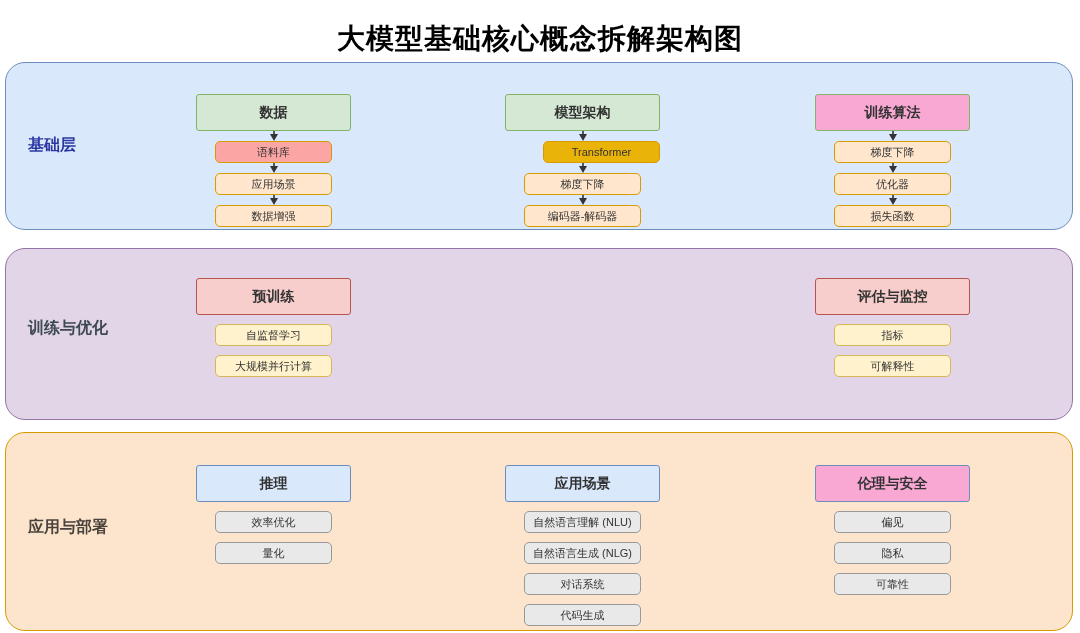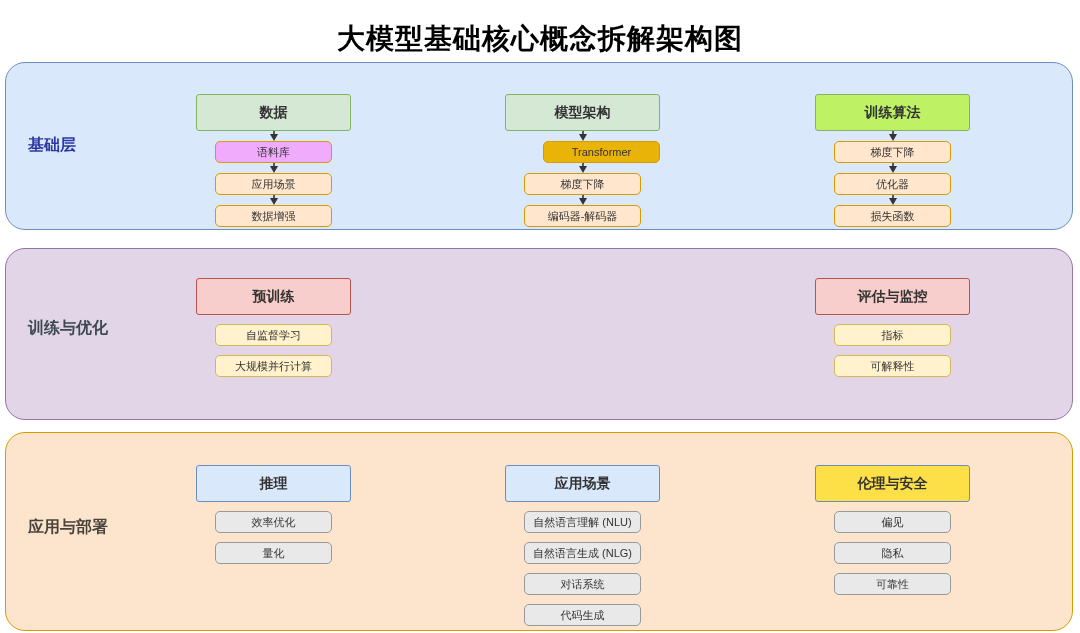--- a/index.html
+++ b/index.html
@@ -58,21 +58,21 @@
     <div class="layer layer-0" style="background: rgb(218, 232, 252); border-color: rgb(108, 142, 191);">
       <div class="layer-label" style="color: rgb(43, 54, 160);">基础层</div>
       <div class="col col-0 has-arrows">
         <div class="hdr" style="background: rgb(213, 232, 212); border-color: rgb(130, 179, 102);">数据</div>
         <div class="arrow">
           <svg width="12" height="10" viewBox="0 0 12 10">
             <line x1="6" y1="0" x2="6" y2="4" stroke="#333333" stroke-width="1.6"></line>
             <path d="M2,3 L10,3 L6,10 Z" fill="#333333"></path>
           </svg>
         </div>
-        <div class="item" style="background: #f0abfc; border-color: rgb(215, 155, 0); color: rgb(51, 51, 51);">语料库</div>
+        <div class="item" style="background: #fca5a5; border-color: rgb(215, 155, 0); color: rgb(51, 51, 51);">语料库</div>
         <div class="arrow">
           <svg width="12" height="10" viewBox="0 0 12 10">
             <line x1="6" y1="0" x2="6" y2="4" stroke="#333333" stroke-width="1.6"></line>
             <path d="M2,3 L10,3 L6,10 Z" fill="#333333"></path>
           </svg>
         </div>
         <div class="item" style="background: rgb(255, 230, 204); border-color: rgb(215, 155, 0); color: rgb(51, 51, 51);">应用场景</div>
         <div class="arrow">
           <svg width="12" height="10" viewBox="0 0 12 10">
             <line x1="6" y1="0" x2="6" y2="4" stroke="#333333" stroke-width="1.6"></line>
@@ -99,21 +99,21 @@
         <div class="item" style="background: rgb(255, 230, 204); border-color: rgb(215, 155, 0); color: rgb(51, 51, 51);">梯度下降</div>
         <div class="arrow">
           <svg width="12" height="10" viewBox="0 0 12 10">
             <line x1="6" y1="0" x2="6" y2="4" stroke="#333333" stroke-width="1.6"></line>
             <path d="M2,3 L10,3 L6,10 Z" fill="#333333"></path>
           </svg>
         </div>
         <div class="item" style="background: rgb(255, 230, 204); border-color: rgb(215, 155, 0); color: rgb(51, 51, 51);">编码器-解码器</div>
       </div>
       <div class="col col-2 has-arrows">
-        <div class="hdr" style="background: #bef264; border-color: rgb(130, 179, 102);">训练算法</div>
+        <div class="hdr" style="background: #f9a8d4; border-color: rgb(130, 179, 102);">训练算法</div>
         <div class="arrow">
           <svg width="12" height="10" viewBox="0 0 12 10">
             <line x1="6" y1="0" x2="6" y2="4" stroke="#333333" stroke-width="1.6"></line>
             <path d="M2,3 L10,3 L6,10 Z" fill="#333333"></path>
           </svg>
         </div>
         <div class="item" style="background: rgb(255, 230, 204); border-color: rgb(215, 155, 0); color: rgb(51, 51, 51);">梯度下降</div>
         <div class="arrow">
           <svg width="12" height="10" viewBox="0 0 12 10">
             <line x1="6" y1="0" x2="6" y2="4" stroke="#333333" stroke-width="1.6"></line>
@@ -151,19 +151,19 @@
         <div class="item" style="background: rgb(233, 233, 233); border-color: rgb(153, 153, 153); color: rgb(51, 51, 51);">量化</div>
       </div>
       <div class="col col-1">
         <div class="hdr" style="background: rgb(218, 232, 252); border-color: rgb(108, 142, 191);">应用场景</div>
         <div class="item" style="background: rgb(233, 233, 233); border-color: rgb(153, 153, 153); color: rgb(51, 51, 51);">自然语言理解 (NLU)</div>
         <div class="item" style="background: rgb(233, 233, 233); border-color: rgb(153, 153, 153); color: rgb(51, 51, 51);">自然语言生成 (NLG)</div>
         <div class="item" style="background: rgb(233, 233, 233); border-color: rgb(153, 153, 153); color: rgb(51, 51, 51);">对话系统</div>
         <div class="item" style="background: rgb(233, 233, 233); border-color: rgb(153, 153, 153); color: rgb(51, 51, 51);">代码生成</div>
       </div>
       <div class="col col-2">
-        <div class="hdr" style="background: #fde047; border-color: rgb(108, 142, 191);">伦理与安全</div>
+        <div class="hdr" style="background: #f9a8d4; border-color: rgb(108, 142, 191);">伦理与安全</div>
         <div class="item" style="background: rgb(233, 233, 233); border-color: rgb(153, 153, 153); color: rgb(51, 51, 51);">偏见</div>
         <div class="item" style="background: rgb(233, 233, 233); border-color: rgb(153, 153, 153); color: rgb(51, 51, 51);">隐私</div>
         <div class="item" style="background: rgb(233, 233, 233); border-color: rgb(153, 153, 153); color: rgb(51, 51, 51);">可靠性</div>
       </div>
     </div>
   </div>
 
 </body></html>

